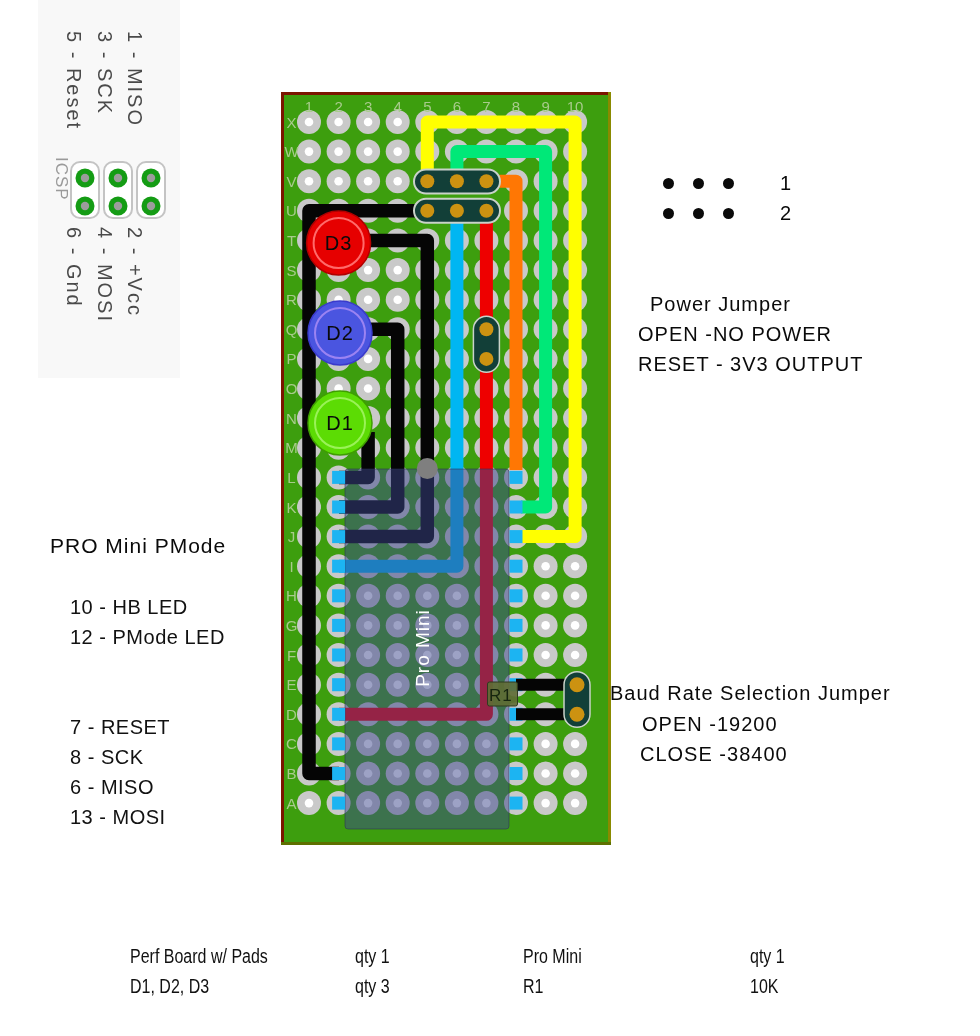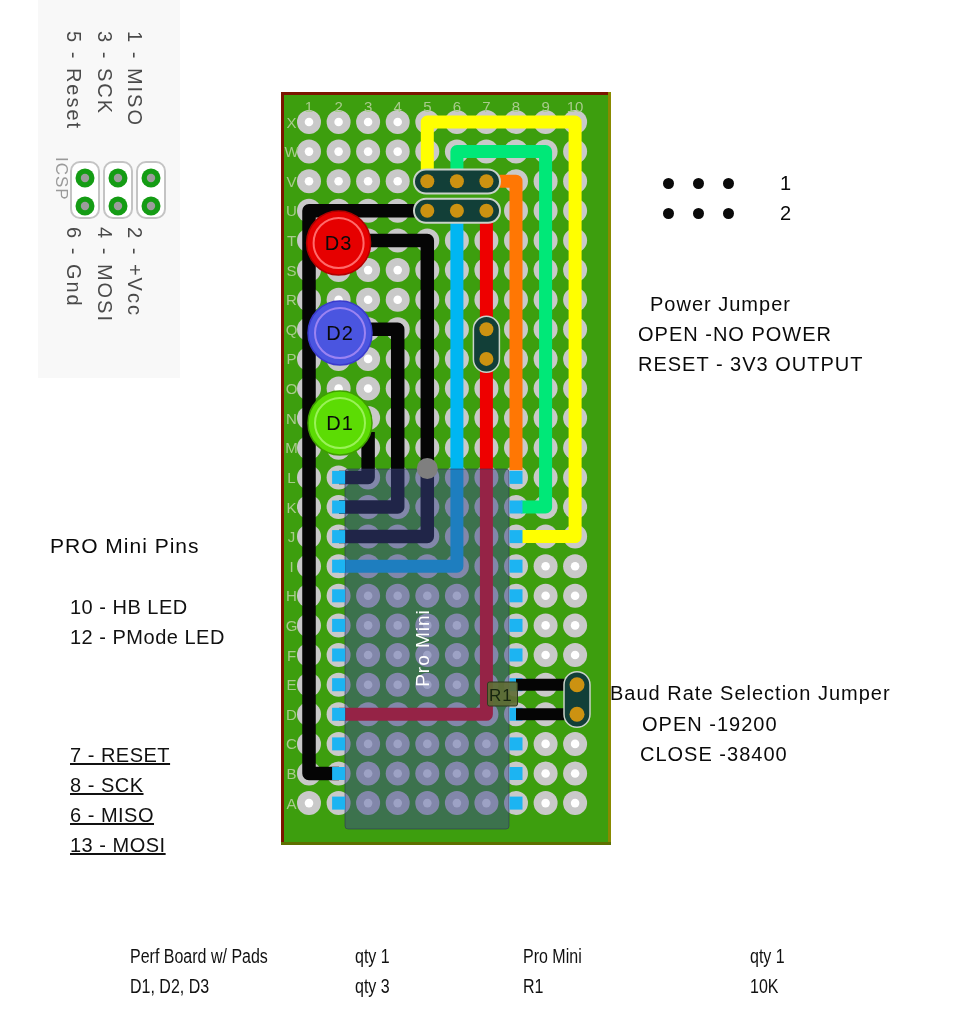--- a/index.html
+++ b/index.html
@@ -676,26 +676,26 @@
   <span class="dot" style="left:693px;top:208px;"></span>
   <span class="dot" style="left:723px;top:208px;"></span>
 </div>
 <div class="lbl" style="left:780px;top:172px;">1</div>
 <div class="lbl" style="left:780px;top:202px;">2</div>
 
 <div class="lbl" style="left:650px;top:293px;">Power Jumper</div>
 <div class="lbl" style="left:638px;top:323px;">OPEN -NO POWER</div>
 <div class="lbl" style="left:638px;top:353px;">RESET - 3V3 OUTPUT</div>
 
-<div class="lbl" style="left:50px;top:534px;font-size:21px;">PRO Mini Pins</div>
+<div class="lbl" style="left:50px;top:534px;font-size:21px;">PRO Mini PMode</div>
 <div class="abs" style="left:70px;top:592px;">
   <span class="pinline">10 - HB LED</span>
   <span class="pinline">12 - PMode LED</span>
 </div>
-<div class="abs" style="left:70px;top:740px;text-decoration:underline;">
+<div class="abs" style="left:70px;top:712px;">
   <span class="pinline">7 - RESET</span>
   <span class="pinline">8 - SCK</span>
   <span class="pinline">6 - MISO</span>
   <span class="pinline">13 - MOSI</span>
 </div>
 
 <div class="lbl" style="left:610px;top:682px;">Baud Rate Selection Jumper</div>
 <div class="lbl" style="left:642px;top:713px;">OPEN -19200</div>
 <div class="lbl" style="left:640px;top:743px;">CLOSE -38400</div>
 

